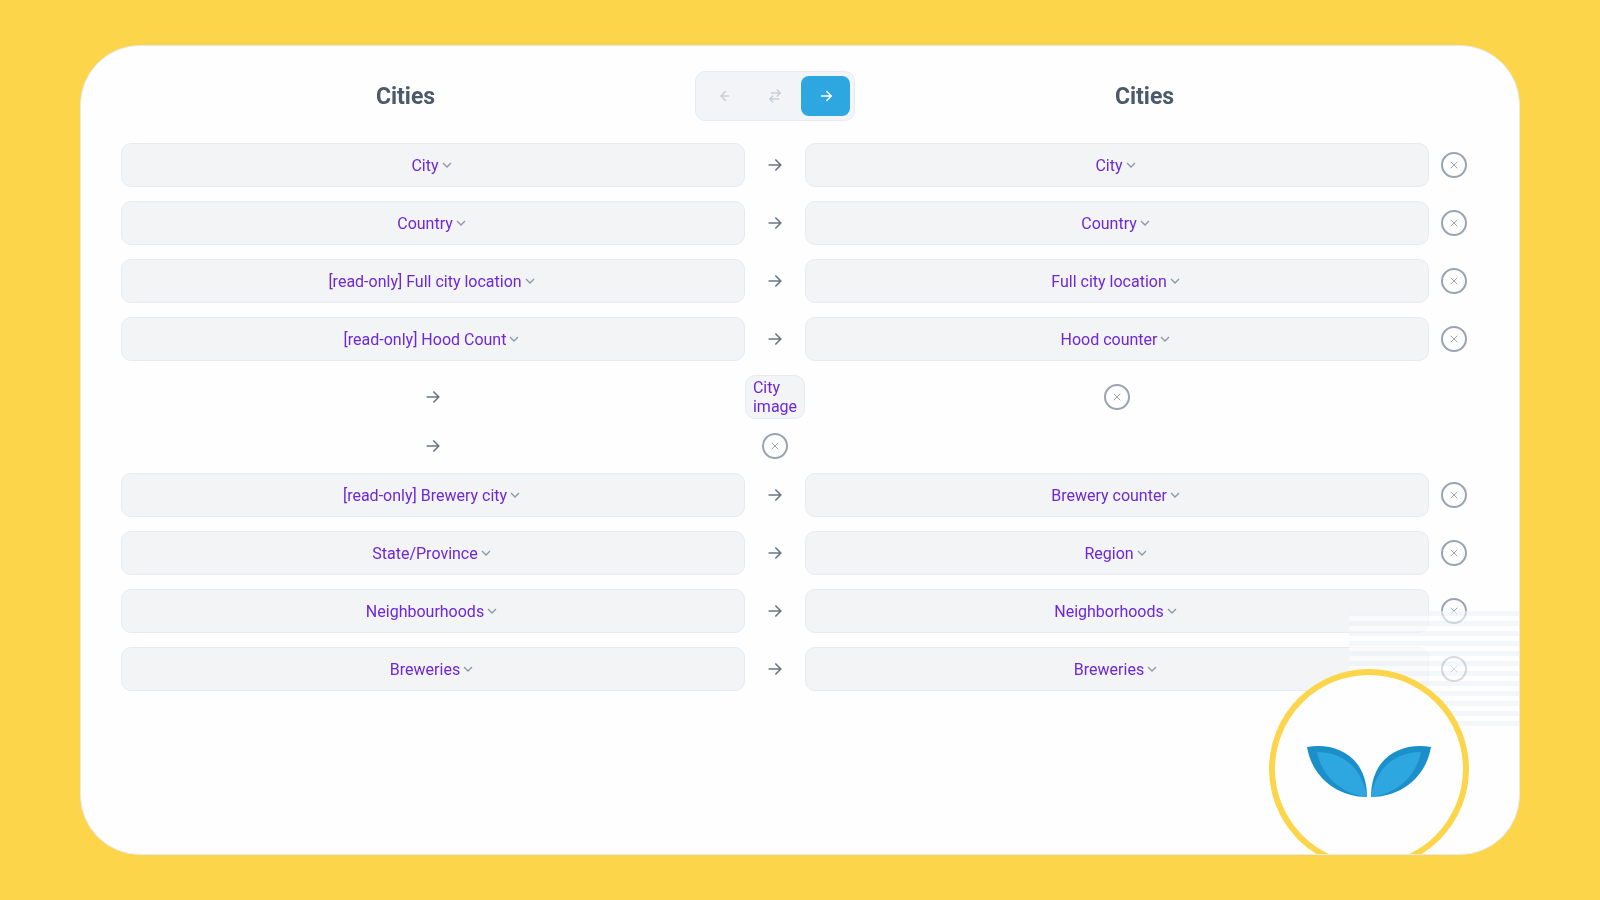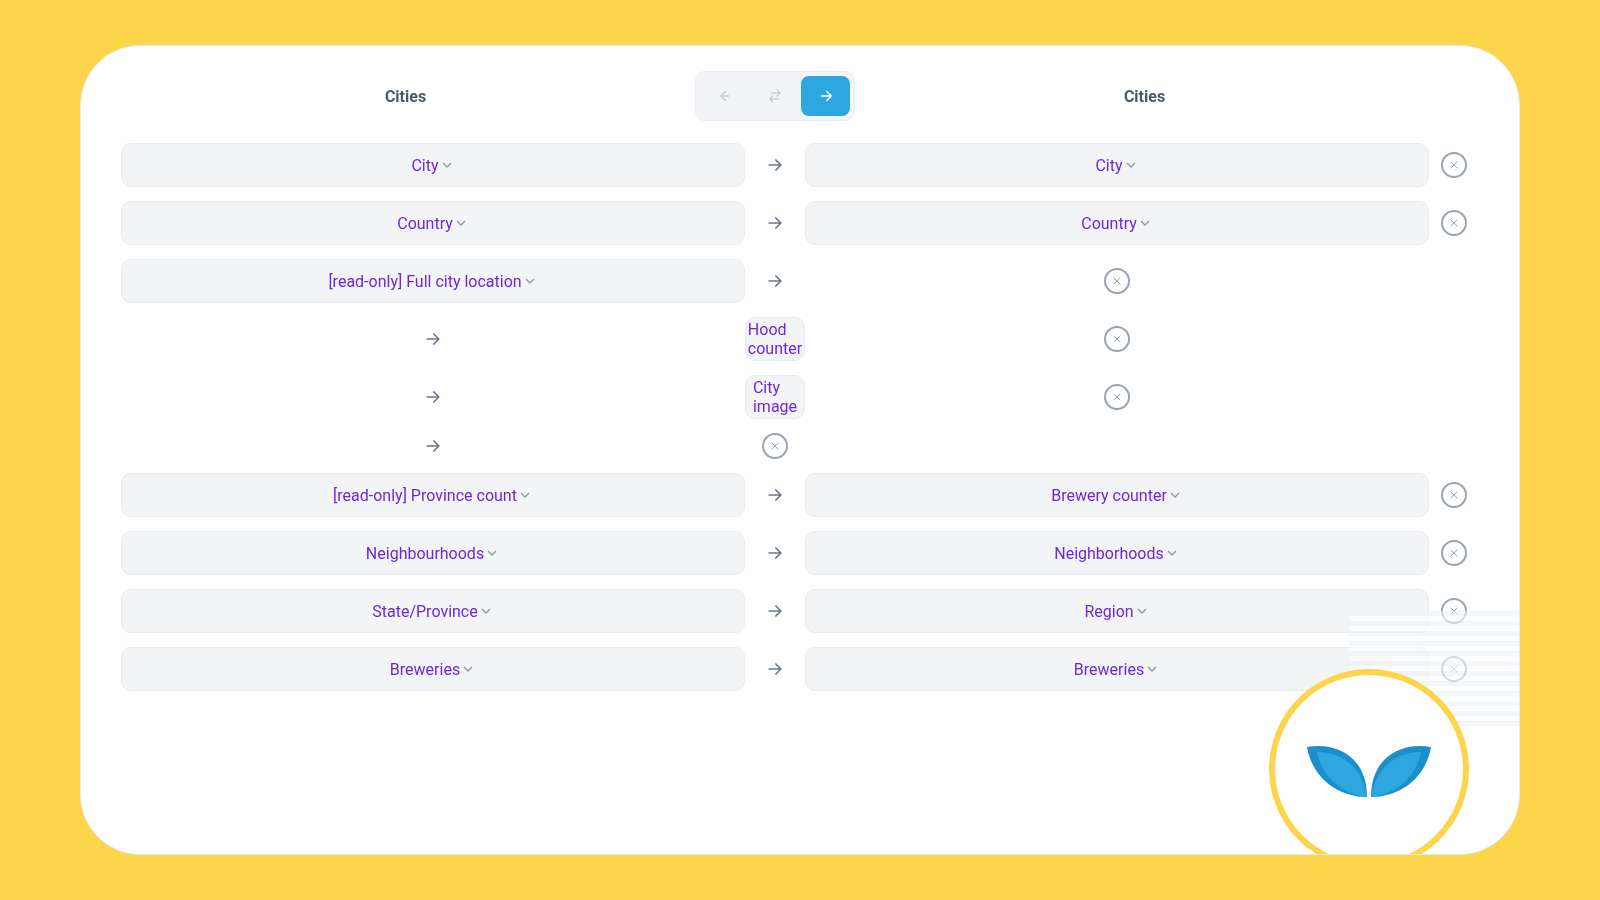--- a/index.html
+++ b/index.html
@@ -38,21 +38,21 @@
   }
   .header-row {
     display: grid;
     grid-template-columns: 1fr 170px 1fr 50px;
     align-items: center;
     margin-bottom: 22px;
     padding: 0 10px;
   }
   .col-title {
     text-align: center;
-    font-size: 16px;
+    font-size: 23px;
     font-weight: 700;
     color: #4b5a6a;
   }
   .seg-control {
     display: flex;
     background: #f2f4f7;
     border: 1px solid #e8ecf1;
     border-radius: 10px;
     padding: 4px;
     gap: 2px;
@@ -220,29 +220,41 @@
           <span>[read-only] Full city location</span>
           <svg class="chev" viewBox="0 0 24 24">
             <path d="M6 9l6 6 6-6"></path>
           </svg>
         </div>
         <div class="arrow-cell">
           <svg viewBox="0 0 24 24">
             <path d="M5 12h14M13 6l6 6-6 6"></path>
           </svg>
         </div>
-        <div class="remove-cell">
-          <div class="remove-btn">
-            <svg viewBox="0 0 24 24">
-              <path d="M6 6l12 12M18 6L6 18"></path>
-            </svg>
-          </div>
-        </div>
-      </div>
-      <div class="map-row">
+        <div class="select">
+          <span>Full city location</span>
+          <svg class="chev" viewBox="0 0 24 24">
+            <path d="M6 9l6 6 6-6"></path>
+          </svg>
+        </div>
+        <div class="remove-cell">
+          <div class="remove-btn">
+            <svg viewBox="0 0 24 24">
+              <path d="M6 6l12 12M18 6L6 18"></path>
+            </svg>
+          </div>
+        </div>
+      </div>
+      <div class="map-row">
+        <div class="select">
+          <span>[read-only] Hood Count</span>
+          <svg class="chev" viewBox="0 0 24 24">
+            <path d="M6 9l6 6 6-6"></path>
+          </svg>
+        </div>
         <div class="arrow-cell">
           <svg viewBox="0 0 24 24">
             <path d="M5 12h14M13 6l6 6-6 6"></path>
           </svg>
         </div>
         <div class="select">
           <span>Hood counter</span>
           <svg class="chev" viewBox="0 0 24 24">
             <path d="M6 9l6 6 6-6"></path>
           </svg>
@@ -284,21 +296,21 @@
         <div class="remove-cell">
           <div class="remove-btn">
             <svg viewBox="0 0 24 24">
               <path d="M6 6l12 12M18 6L6 18"></path>
             </svg>
           </div>
         </div>
       </div>
       <div class="map-row">
         <div class="select">
-          <span>[read-only] Province count</span>
+          <span>[read-only] Brewery city</span>
           <svg class="chev" viewBox="0 0 24 24">
             <path d="M6 9l6 6 6-6"></path>
           </svg>
         </div>
         <div class="arrow-cell">
           <svg viewBox="0 0 24 24">
             <path d="M5 12h14M13 6l6 6-6 6"></path>
           </svg>
         </div>
         <div class="select">
@@ -310,58 +322,58 @@
         <div class="remove-cell">
           <div class="remove-btn">
             <svg viewBox="0 0 24 24">
               <path d="M6 6l12 12M18 6L6 18"></path>
             </svg>
           </div>
         </div>
       </div>
       <div class="map-row">
         <div class="select">
+          <span>State/Province</span>
+          <svg class="chev" viewBox="0 0 24 24">
+            <path d="M6 9l6 6 6-6"></path>
+          </svg>
+        </div>
+        <div class="arrow-cell">
+          <svg viewBox="0 0 24 24">
+            <path d="M5 12h14M13 6l6 6-6 6"></path>
+          </svg>
+        </div>
+        <div class="select">
+          <span>Region</span>
+          <svg class="chev" viewBox="0 0 24 24">
+            <path d="M6 9l6 6 6-6"></path>
+          </svg>
+        </div>
+        <div class="remove-cell">
+          <div class="remove-btn">
+            <svg viewBox="0 0 24 24">
+              <path d="M6 6l12 12M18 6L6 18"></path>
+            </svg>
+          </div>
+        </div>
+      </div>
+      <div class="map-row">
+        <div class="select">
           <span>Neighbourhoods</span>
           <svg class="chev" viewBox="0 0 24 24">
             <path d="M6 9l6 6 6-6"></path>
           </svg>
         </div>
         <div class="arrow-cell">
           <svg viewBox="0 0 24 24">
             <path d="M5 12h14M13 6l6 6-6 6"></path>
           </svg>
         </div>
         <div class="select">
           <span>Neighborhoods</span>
-          <svg class="chev" viewBox="0 0 24 24">
-            <path d="M6 9l6 6 6-6"></path>
-          </svg>
-        </div>
-        <div class="remove-cell">
-          <div class="remove-btn">
-            <svg viewBox="0 0 24 24">
-              <path d="M6 6l12 12M18 6L6 18"></path>
-            </svg>
-          </div>
-        </div>
-      </div>
-      <div class="map-row">
-        <div class="select">
-          <span>State/Province</span>
-          <svg class="chev" viewBox="0 0 24 24">
-            <path d="M6 9l6 6 6-6"></path>
-          </svg>
-        </div>
-        <div class="arrow-cell">
-          <svg viewBox="0 0 24 24">
-            <path d="M5 12h14M13 6l6 6-6 6"></path>
-          </svg>
-        </div>
-        <div class="select">
-          <span>Region</span>
           <svg class="chev" viewBox="0 0 24 24">
             <path d="M6 9l6 6 6-6"></path>
           </svg>
         </div>
         <div class="remove-cell">
           <div class="remove-btn">
             <svg viewBox="0 0 24 24">
               <path d="M6 6l12 12M18 6L6 18"></path>
             </svg>
           </div>

